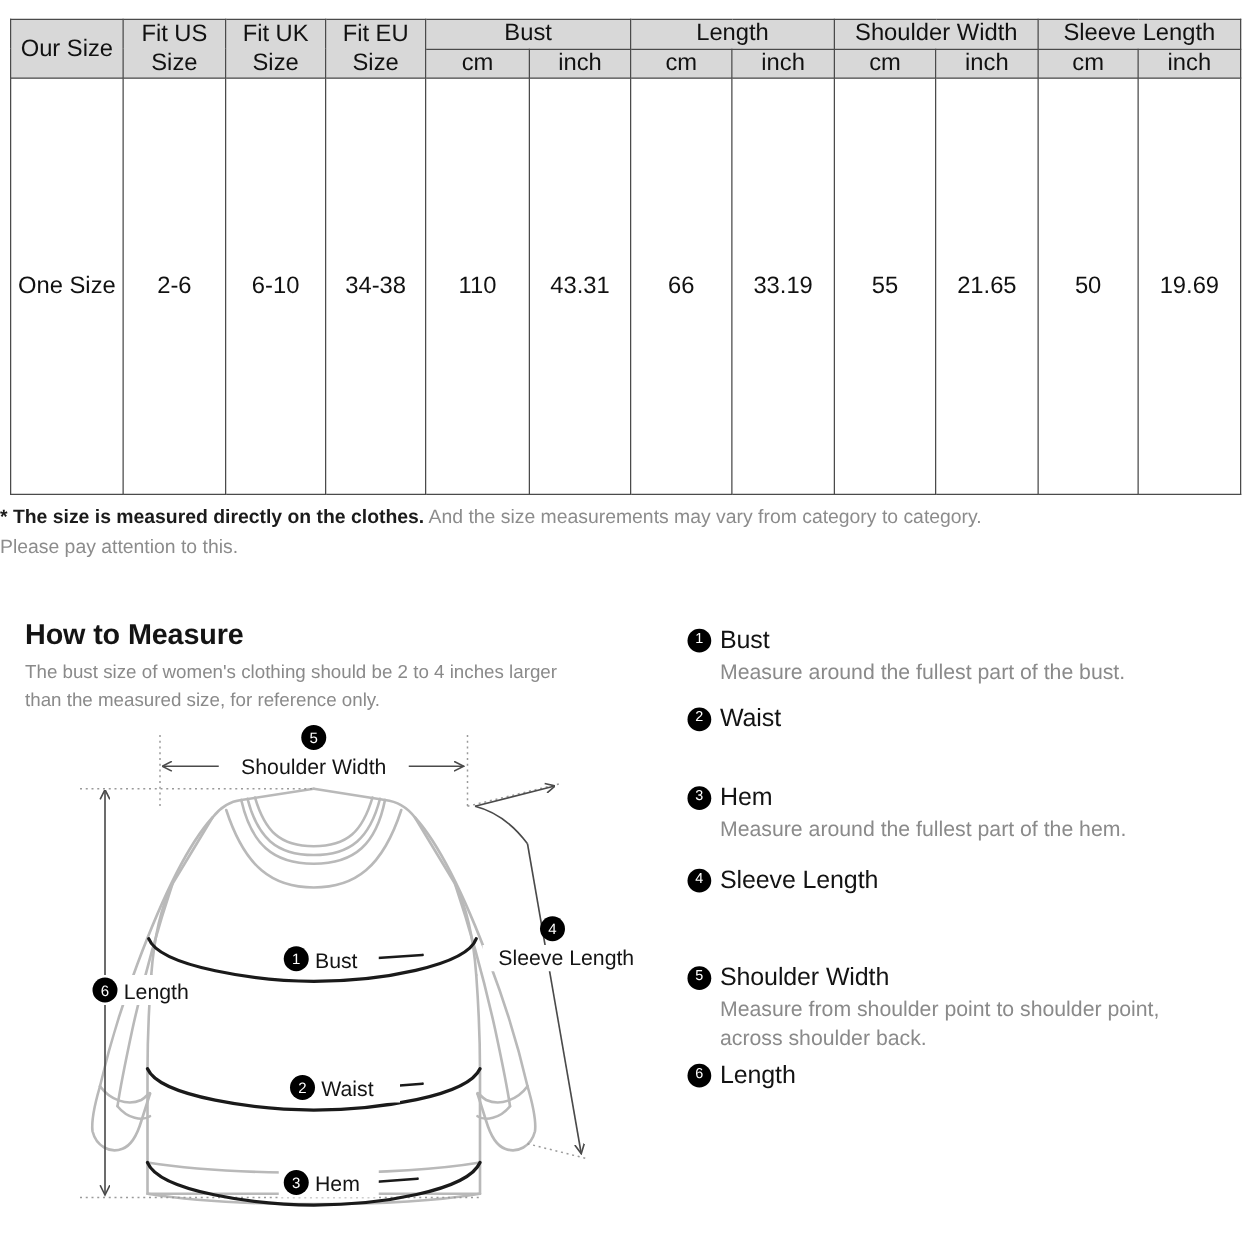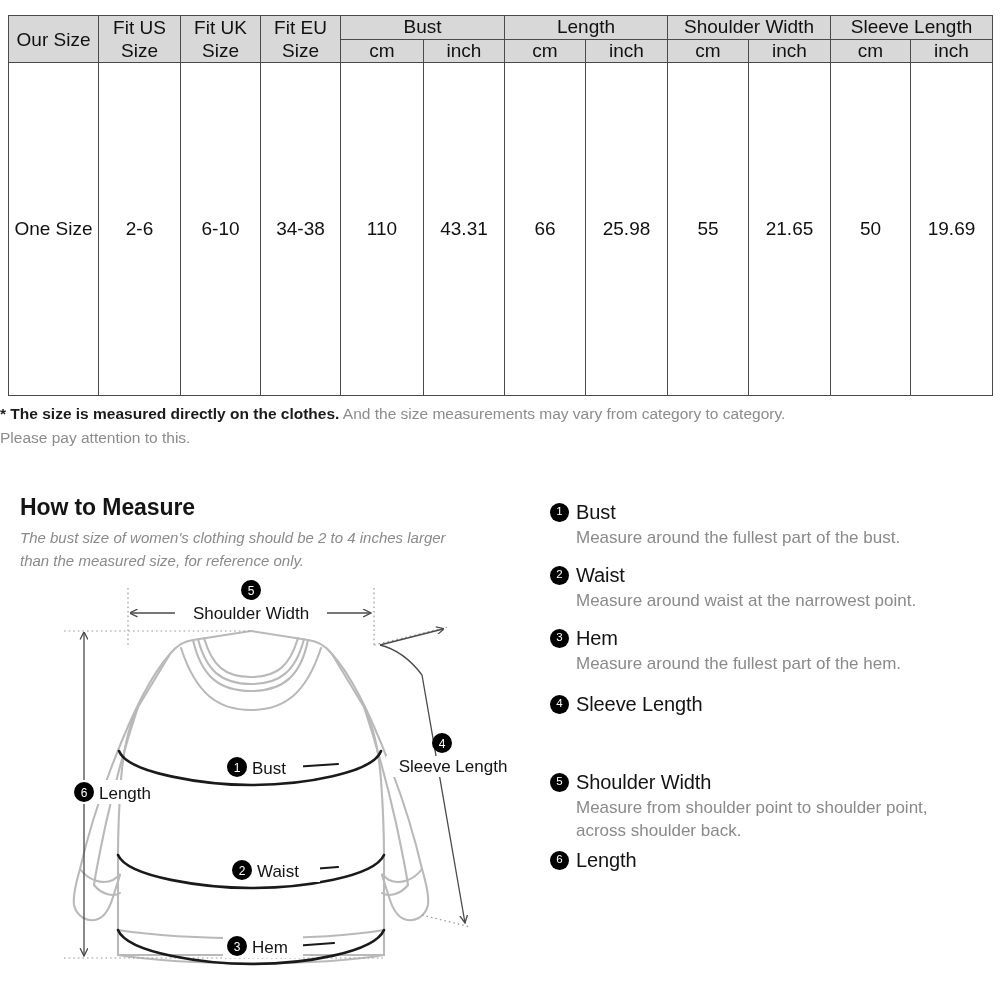--- a/index.html
+++ b/index.html
@@ -64,21 +64,20 @@
     color: #141414;
     letter-spacing: -0.1px;
   }
   .htm-sub {
     position: absolute;
     left: 20px; top: 527px;
     width: 440px;
     font-size: 15px;
     line-height: 1.5;
     color: #8a8a8a;
-    font-style: italic;
   }
 
   
   .diagram {
     position: absolute;
     left: 18px; top: 575px;
     width: 520px; height: 420px;
   }
   .diagram svg { display: block; }
 
@@ -168,21 +167,21 @@
       </thead>
       <tbody>
         <tr>
           <td>One Size</td>
           <td>2-6</td>
           <td>6-10</td>
           <td>34-38</td>
           <td>110</td>
           <td>43.31</td>
           <td>66</td>
-          <td>25.98</td>
+          <td>33.19</td>
           <td>55</td>
           <td>21.65</td>
           <td>50</td>
           <td>19.69</td>
         </tr>
       </tbody>
     </table>
   </div>
 
   <div class="footnote"><b>* The size is measured directly on the clothes.</b><span> And the size measurements may vary from category to category. Please pay attention to this.</span></div>
@@ -336,21 +335,20 @@
         <span class="legend-title">Bust</span>
       </div>
       <div class="legend-desc">Measure around the fullest part of the bust.</div>
     </div>
 
     <div class="legend-item" style="top:63px">
       <div class="legend-head">
         <span class="badge">2</span>
         <span class="legend-title">Waist</span>
       </div>
-      <div class="legend-desc">Measure around waist at the narrowest point.</div>
     </div>
 
     <div class="legend-item" style="top:126px">
       <div class="legend-head">
         <span class="badge">3</span>
         <span class="legend-title">Hem</span>
       </div>
       <div class="legend-desc">Measure around the fullest part of the hem.</div>
     </div>
 

